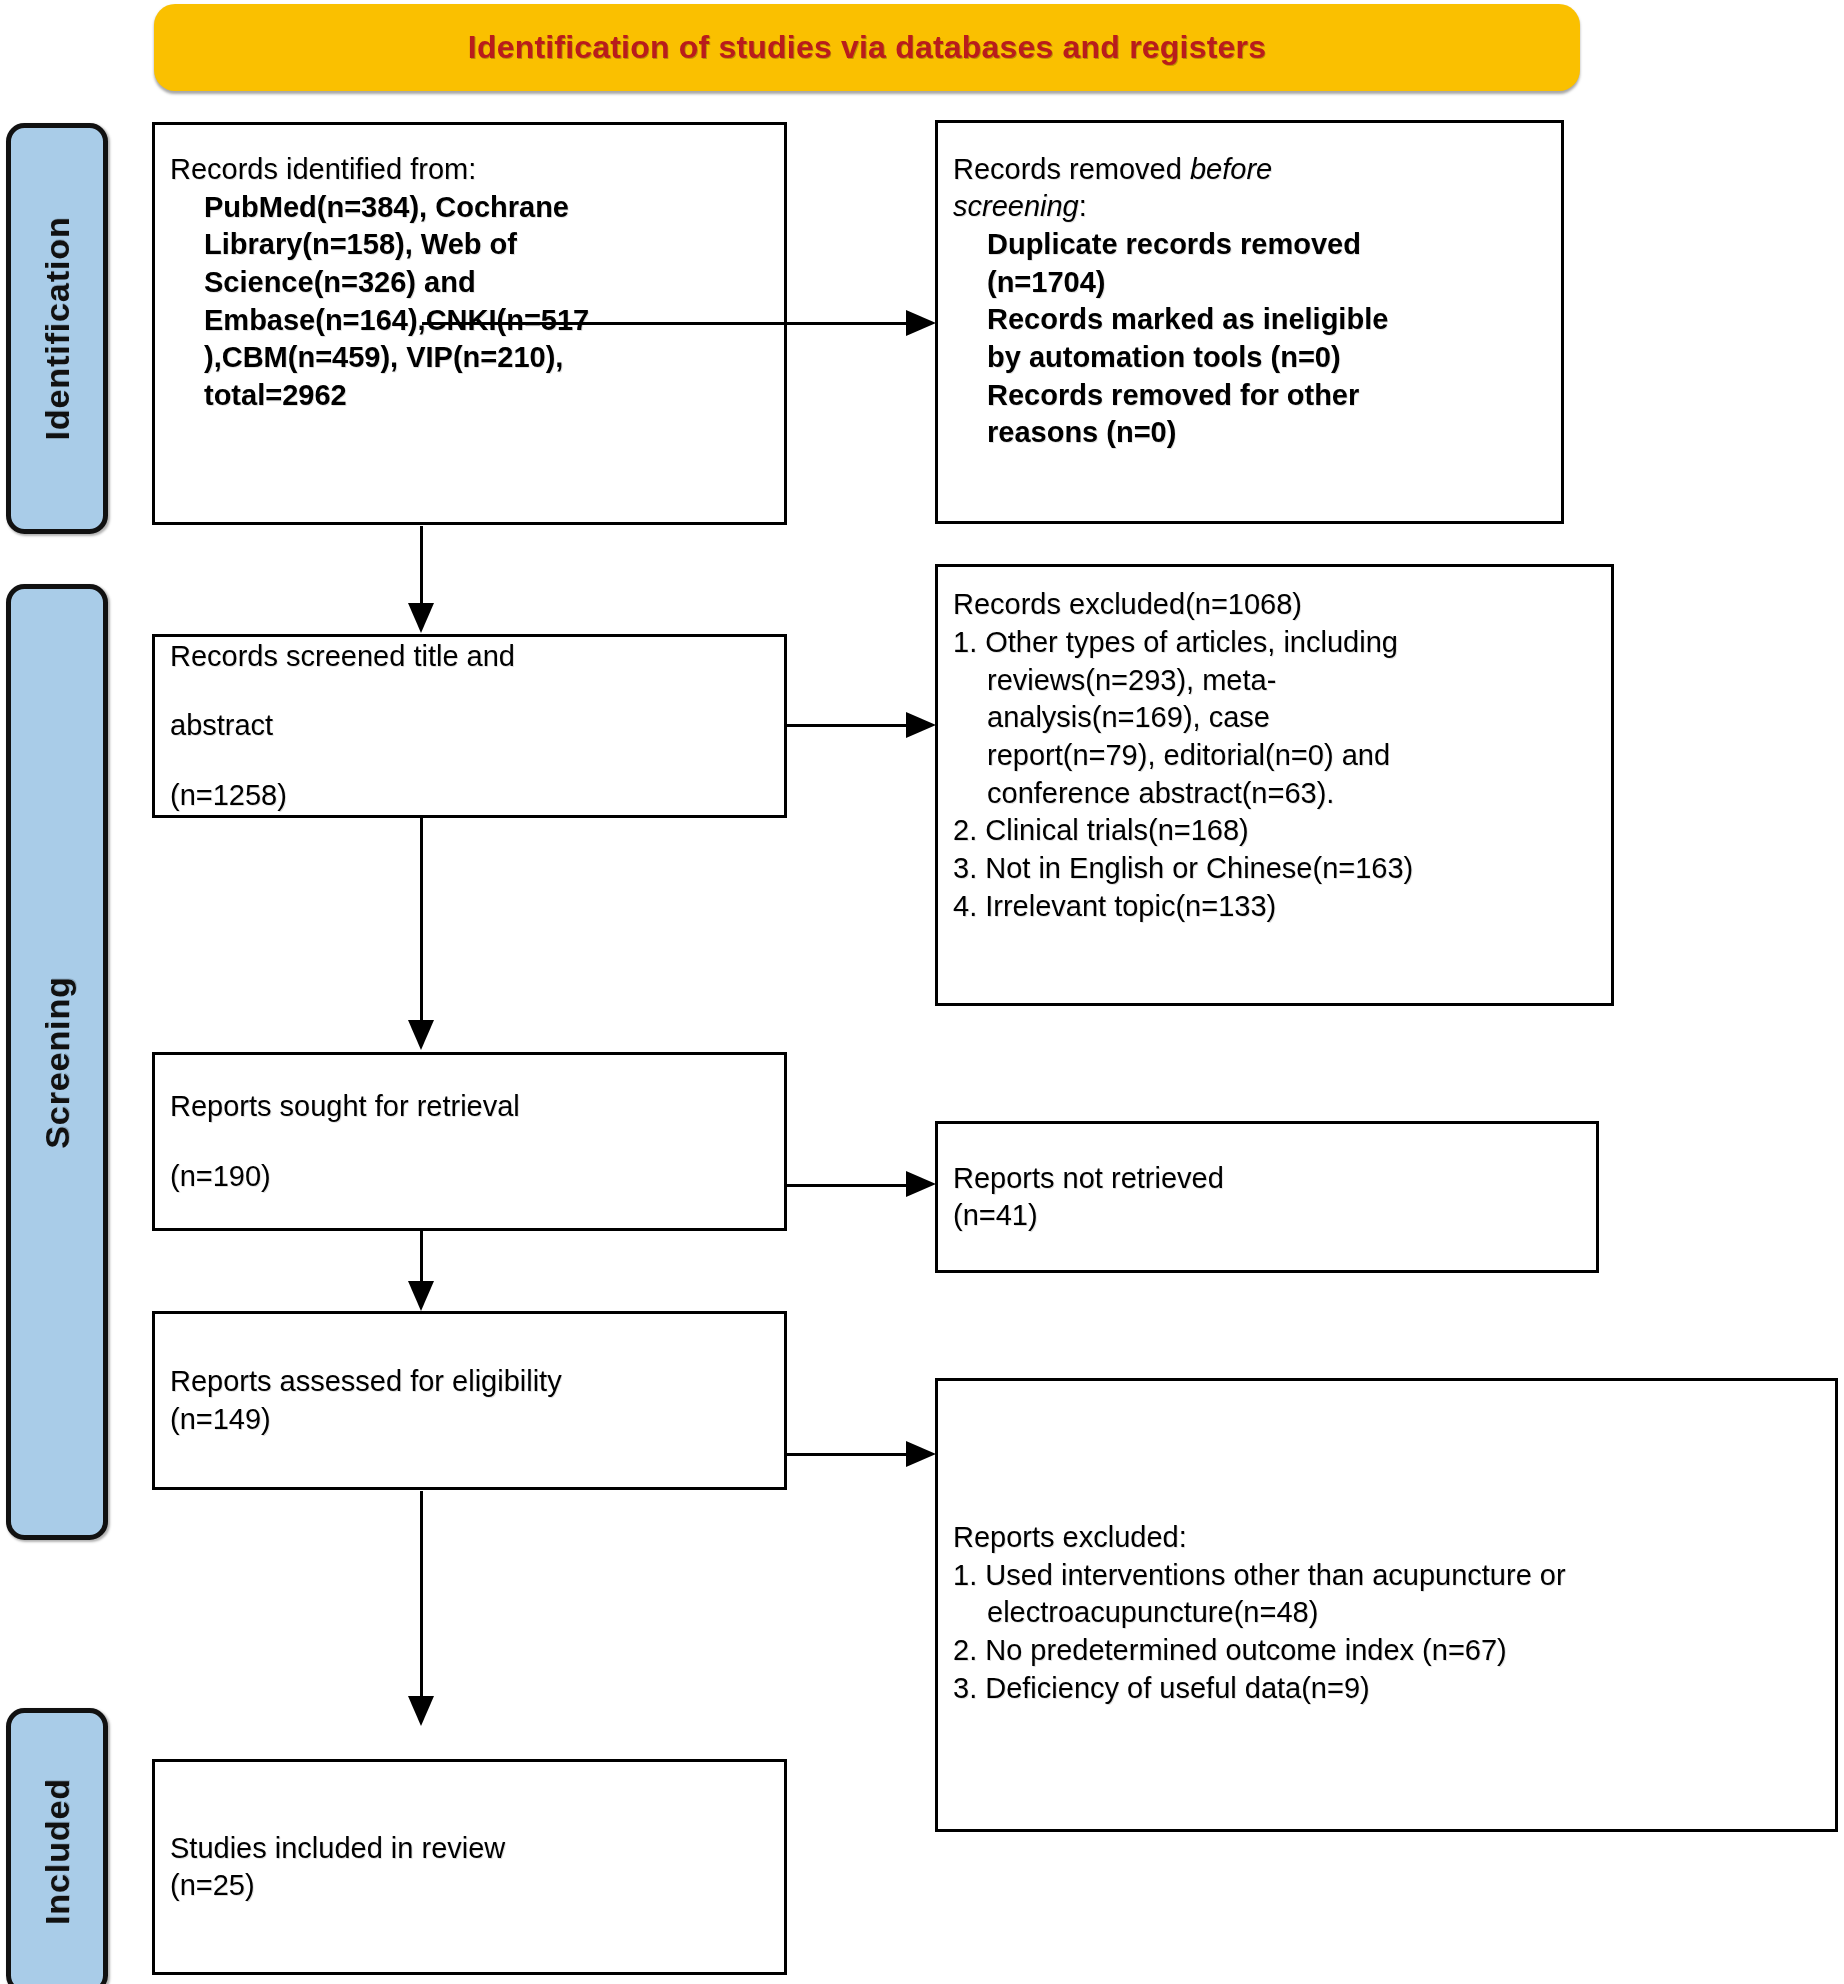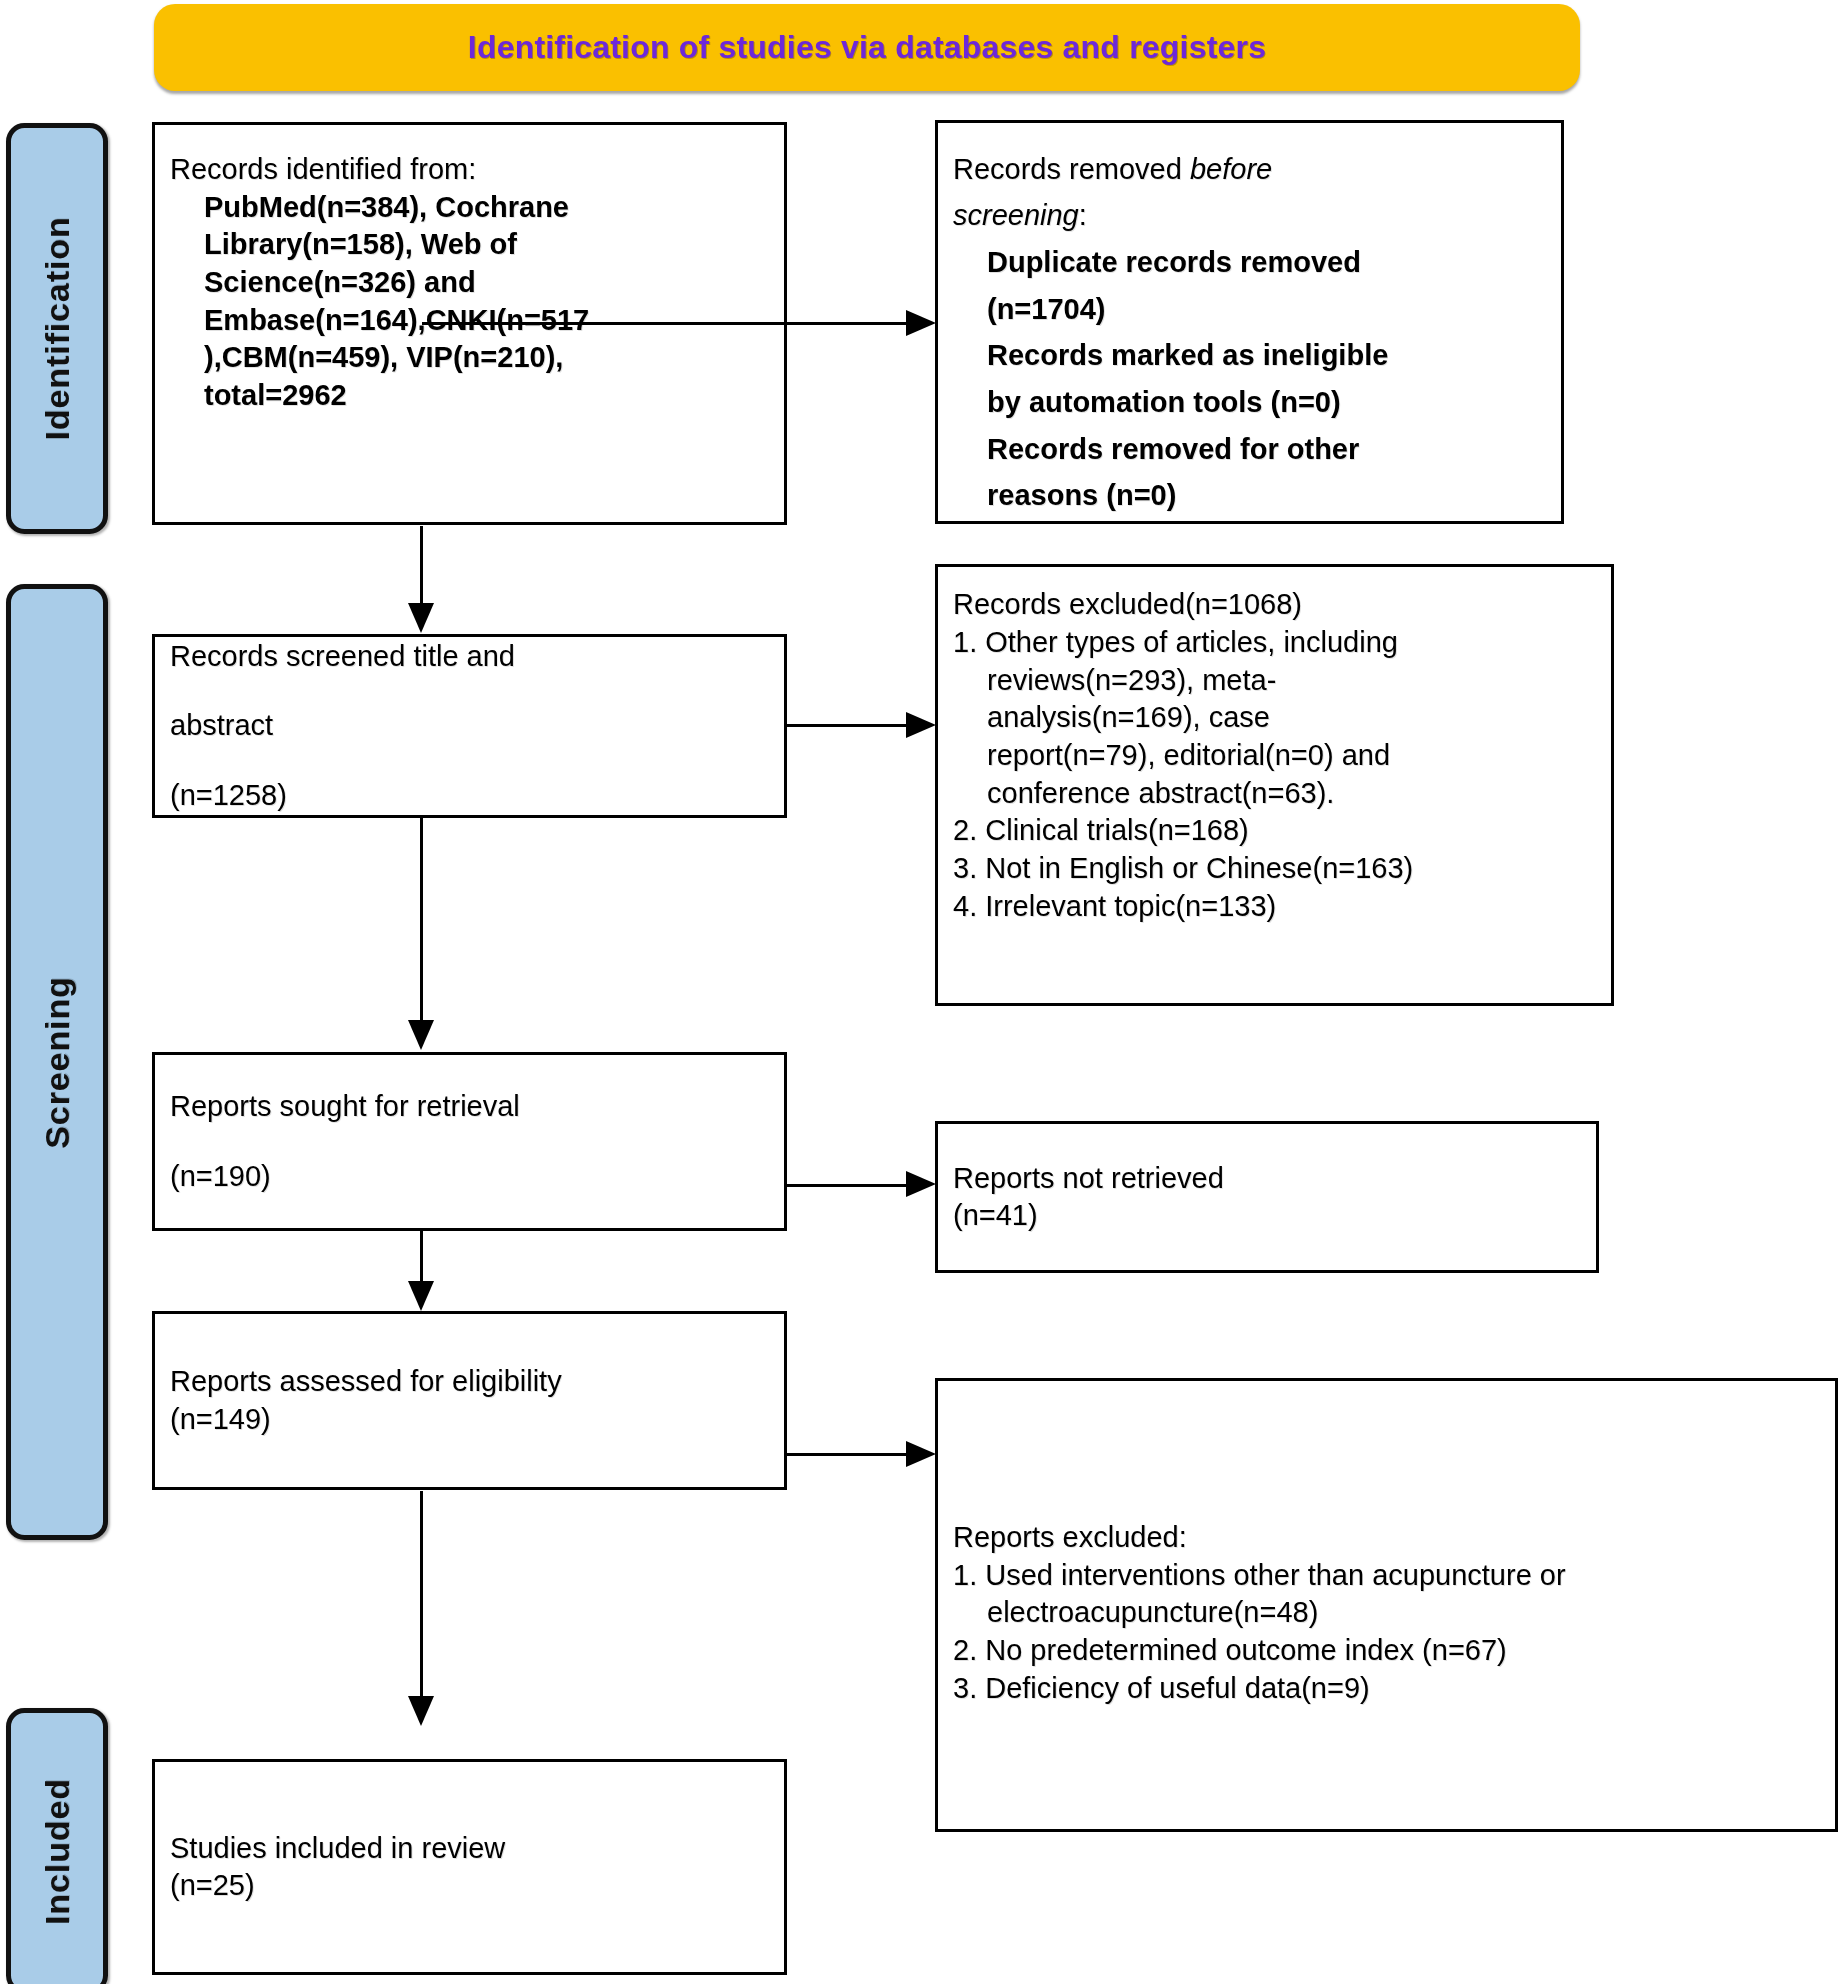--- a/index.html
+++ b/index.html
@@ -8,21 +8,21 @@
   #stage{position:absolute;left:0;top:0;width:1845px;height:1985px;overflow:hidden;}
 
   
   .phase-header{
     position:absolute;left:154px;top:3.7px;width:1426px;height:87px;
     background:#FAC000;border-radius:21px;
     display:flex;align-items:center;justify-content:center;
     box-shadow:0 2.3px 2.8px rgba(0,0,0,.35);
   }
   .phase-header span{
-    font-size:32px;font-weight:bold;letter-spacing:0.2px;color:#6d28d9;
+    font-size:32px;font-weight:bold;letter-spacing:0.2px;color:#b91c1c;
     text-shadow:0.9px 0.9px 0 rgba(0,0,0,.25);
   }
 
   
   .stage-bar{
     position:absolute;left:6.4px;width:92px;
     background:#A9CCE8;border:5px solid #111;border-radius:18.4px;
     display:flex;align-items:center;justify-content:center;
     box-shadow:1.4px 1.4px 2.3px rgba(0,0,0,.3);
   }
@@ -54,21 +54,21 @@
   .tight p{line-height:1.30;}
 
   
   #box-identified     {left:152px;top:122px;  width:635px;height:403px;  justify-content:flex-start;padding-top:26px;}
   #box-screened       {left:152px;top:634px; width:635px;height:184px;gap:32px;}
   #box-sought         {left:152px;top:1052px; width:635px;height:179px;gap:33px;}
   #box-assessed       {left:152px;top:1311px; width:635px;height:179px;}
   #box-included-final {left:152px;top:1759px; width:635px;height:216px;}
 
   
-  #box-removed   {left:935px;top:120px; width:629px;height:404px; justify-content:flex-start;padding-top:27.6px;gap:9px;}
+  #box-removed   {left:935px;top:120px; width:629px;height:404px; justify-content:flex-start;padding-top:27.6px;}
   #box-excluded  {left:935px;top:564px;width:679px;height:442px; justify-content:flex-start;padding-top:19.3px;}
   #box-notretr   {left:935px;top:1121px;width:664px;height:152px;}
   #box-repexcl   {left:935px;top:1378px;width:903px;height:454px; justify-content:flex-start;padding-top:138px;}
 
   
   .vline{position:absolute;background:#000;width:2.8px;}
   .hline{position:absolute;background:#000;height:2.8px;}
   .arrow-down{
     position:absolute;width:0;height:0;
     border-left:13.8px solid transparent;border-right:13.8px solid transparent;

